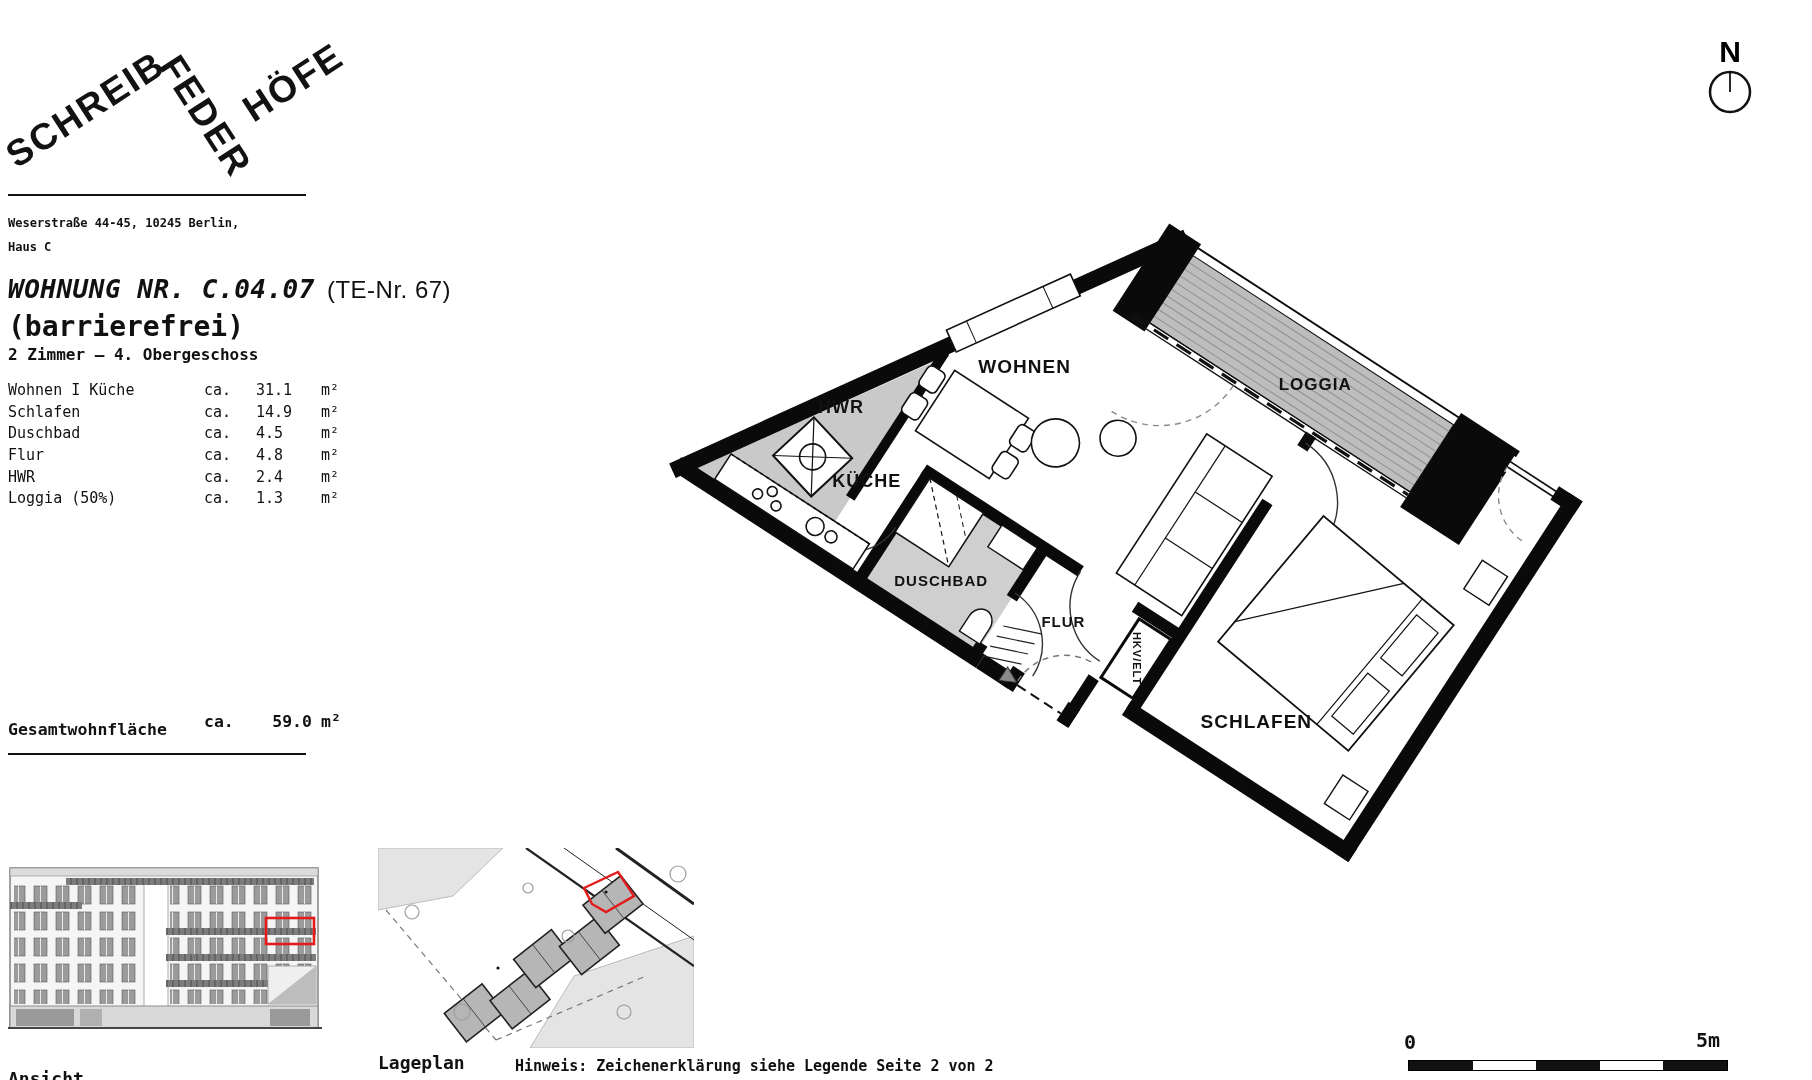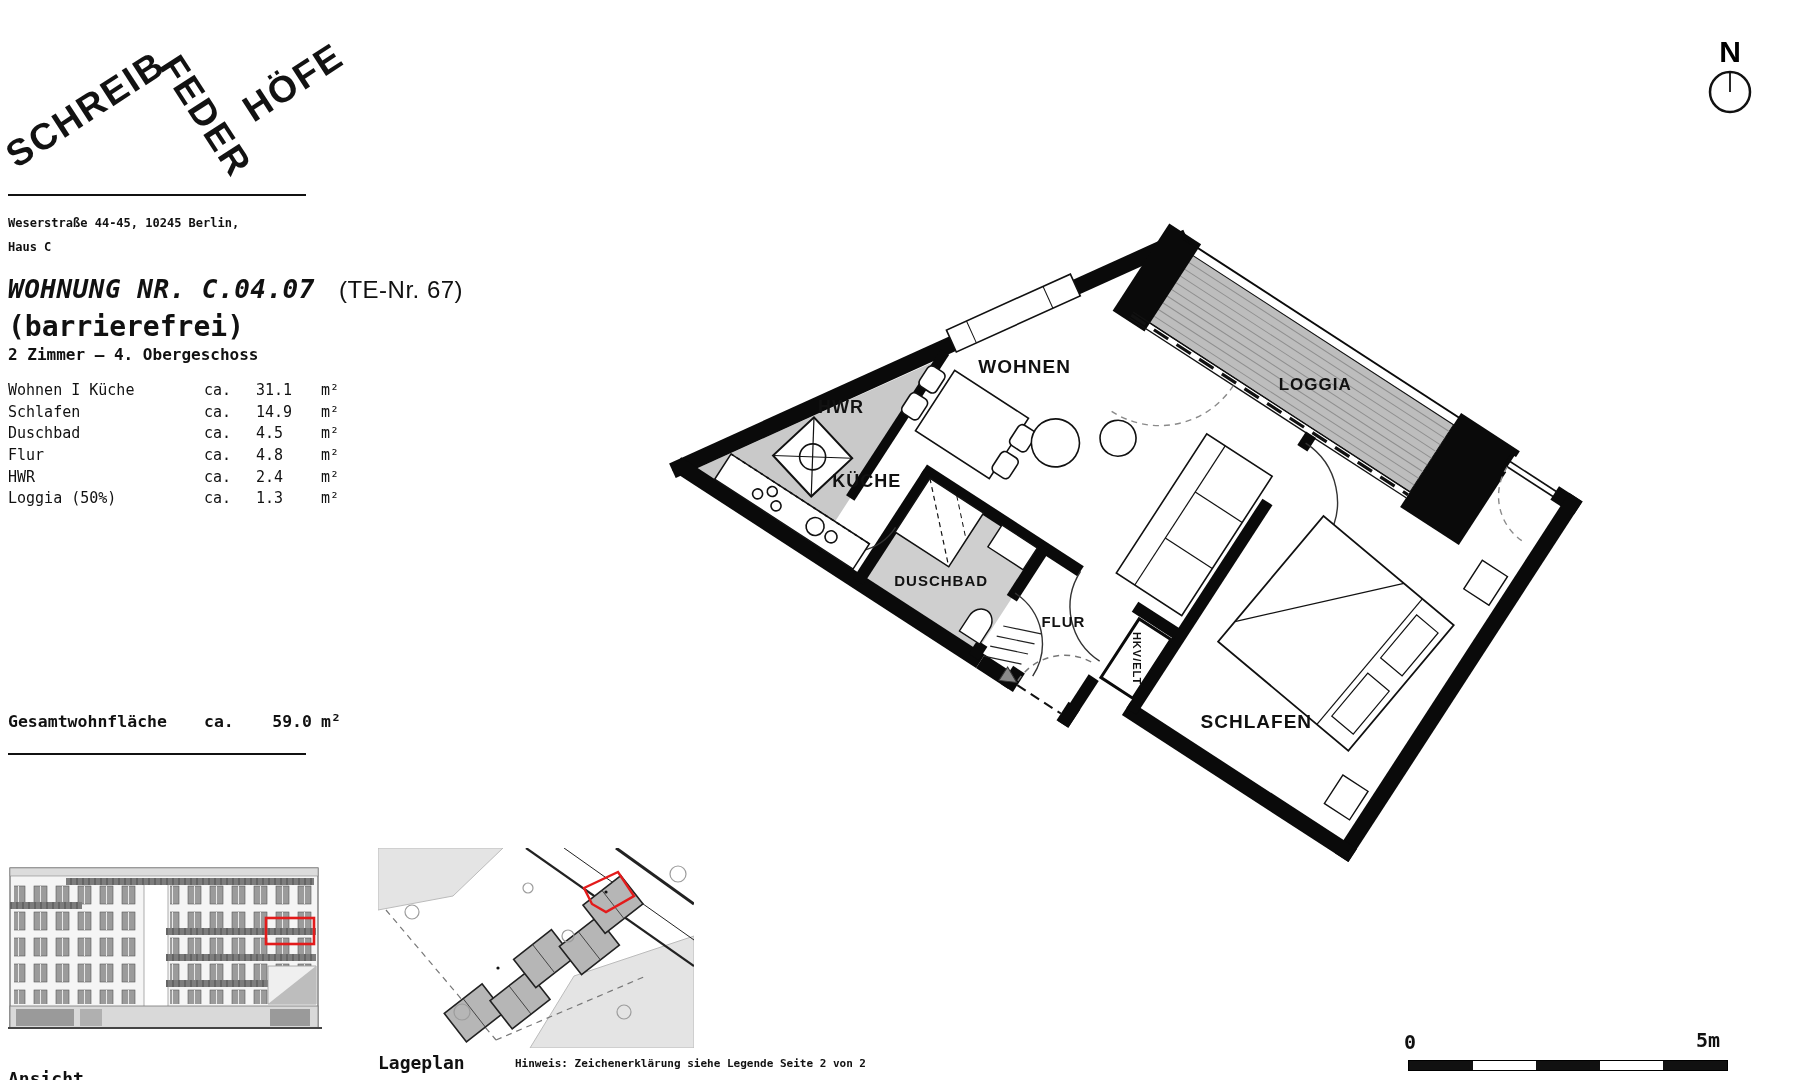--- a/index.html
+++ b/index.html
@@ -22,42 +22,42 @@
   #logo-w3{left:247px;top:92px;transform:rotate(-33deg);}
 
   .rule{position:absolute;background:#111;height:2px;}
   #rule-top{left:8px;top:194px;width:298px;}
   #rule-bottom{left:8px;top:753px;width:298px;}
 
   
   #address{left:8px;top:211px;font-size:12px;font-weight:bold;line-height:24px;white-space:pre-line;}
   #title-row{left:8px;top:274px;white-space:nowrap;}
   #title-main{font-size:26px;font-weight:bold;letter-spacing:0.5px;font-style:italic;}
-  #title-suffix{font-family:"Liberation Sans",sans-serif;font-size:24px;font-weight:400;margin-left:24px;letter-spacing:0.5px;}
+  #title-suffix{font-family:"Liberation Sans",sans-serif;font-size:24px;font-weight:400;margin-left:12px;letter-spacing:0.5px;}
   #subtitle{left:8px;top:310px;font-size:28px;font-weight:bold;}
   #floor-info{left:8px;top:345px;font-size:16px;font-weight:bold;}
 
   
   #area-table{left:8px;top:381px;font-size:15px;}
   .arow{display:flex;height:21.7px;align-items:baseline;}
   .arow .nm{width:196px;}
   .arow .ca{width:52px;}
   .arow .val{width:56px;text-align:left;}
   .arow .un{margin-left:9px;}
   #total-row{left:8px;top:712px;font-size:16.5px;font-weight:bold;display:flex;}
-  #total-row .nm{width:196px;}
+  #total-row .nm{width:196px;margin-top:8px;}
   #total-row .ca{width:52px;}
   #total-row .val{width:56px;text-align:right;}
   #total-row .un{margin-left:9px;}
 
   
   .footer-label{position:absolute;font-size:18px;font-weight:bold;}
   #ansicht-label{left:8px;top:1052px;margin-top:16px;}
   #lageplan-label{left:378px;top:1052px;}
-  #hinweis{left:515px;top:1057px;font-size:11px;font-weight:bold;}
+  #hinweis{left:515px;top:1057px;font-size:15px;font-weight:bold;}
 
   
   #scalebar{left:1408px;top:1060px;width:320px;height:11px;border:1.5px solid #000;display:flex;box-sizing:border-box;}
   #scalebar div{flex:1;}
   .sb-b{background:#111;} .sb-w{background:#fff;}
   #scale-0{left:1404px;top:1030px;font-size:20px;font-weight:bold;}
   #scale-5m{left:1696px;top:1028px;font-size:20px;font-weight:bold;}
 
   
   svg text.room{font-family:"Liberation Sans",sans-serif;font-weight:bold;letter-spacing:1px;fill:#111;}

